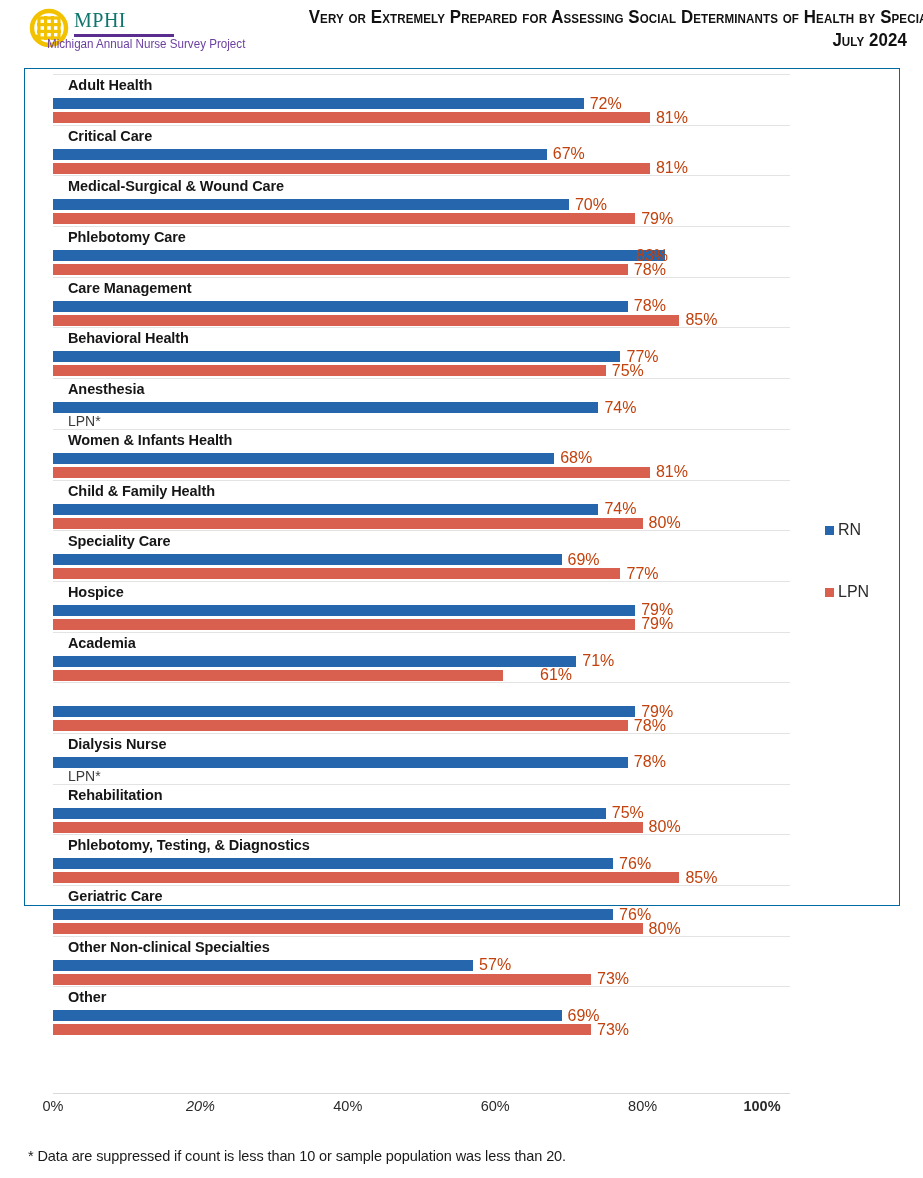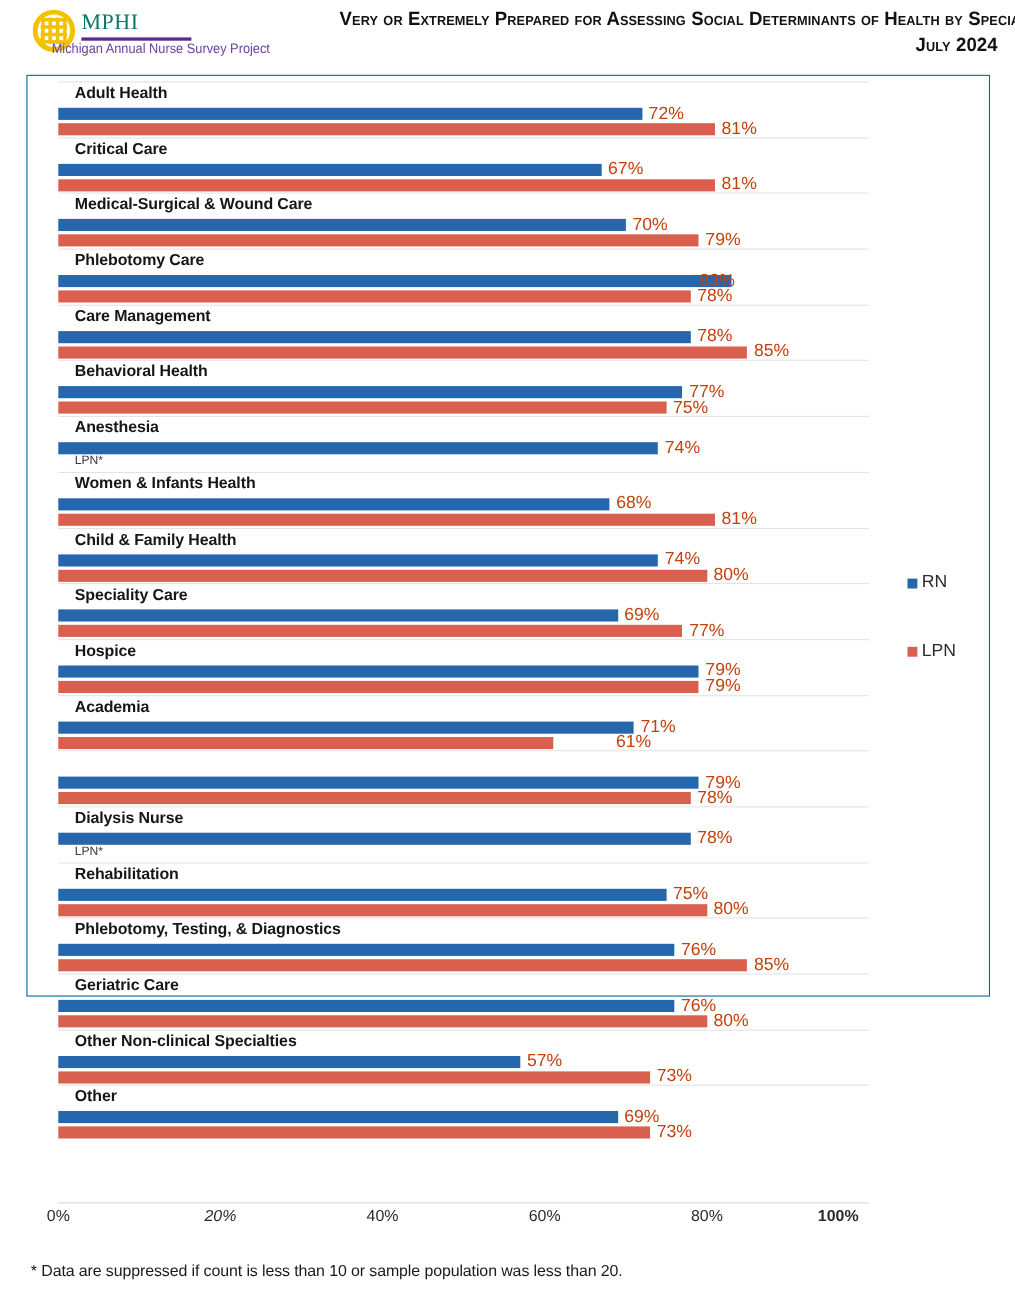--- a/index.html
+++ b/index.html
@@ -139,21 +139,21 @@
     position: absolute;
     top: -3.5px;
     font-size: 16px;
     color: #c2410c;
     white-space: nowrap;
   }
   .suppressed {
     position: absolute;
     left: 15px;
     top: 35px;
-    font-size: 11px;
+    font-size: 14px;
     color: #3b3b3b;
     white-space: nowrap;
   }
 
   
   #axis {
     position: absolute;
     left: 28px;
     top: 1027px;
     width: 737px;
@@ -375,21 +375,21 @@
       </div>
       <div class="cat-group">
         <div class="cat-sep"></div>
         <div class="cat-label">Academia</div>
         <div class="bar-row rn">
           <div class="bar rn" style="width: 523.27px;"></div>
           <div class="bar-value" style="left: 529.27px;">71%</div>
         </div>
         <div class="bar-row lpn">
           <div class="bar lpn" style="width: 449.57px;"></div>
-          <div class="bar-value" style="left: 459px; padding-left: 48px;">61%</div>
+          <div class="bar-value" style="left: 439px; padding-left: 48px;">61%</div>
         </div>
       </div>
       <div class="cat-group">
         <div class="cat-sep"></div>
         <div class="bar-row rn">
           <div class="bar rn" style="width: 582.23px;"></div>
           <div class="bar-value" style="left: 588.23px;">79%</div>
         </div>
         <div class="bar-row lpn">
           <div class="bar lpn" style="width: 574.86px;"></div>

